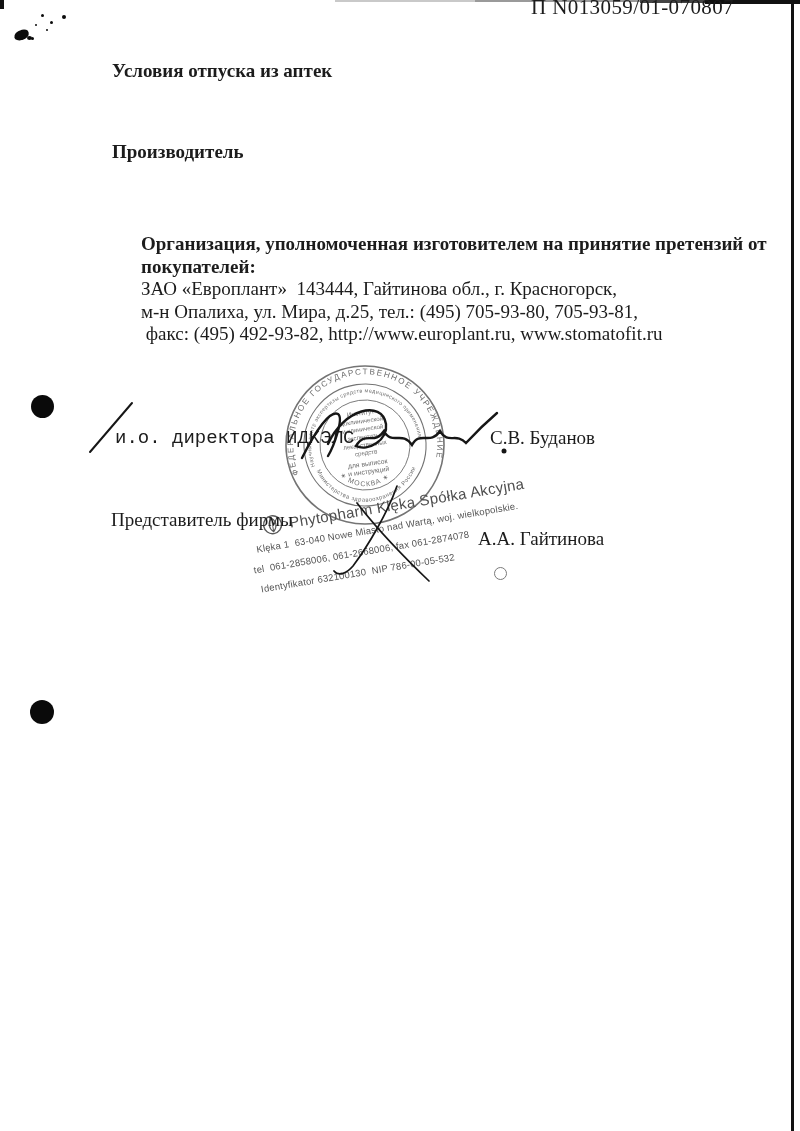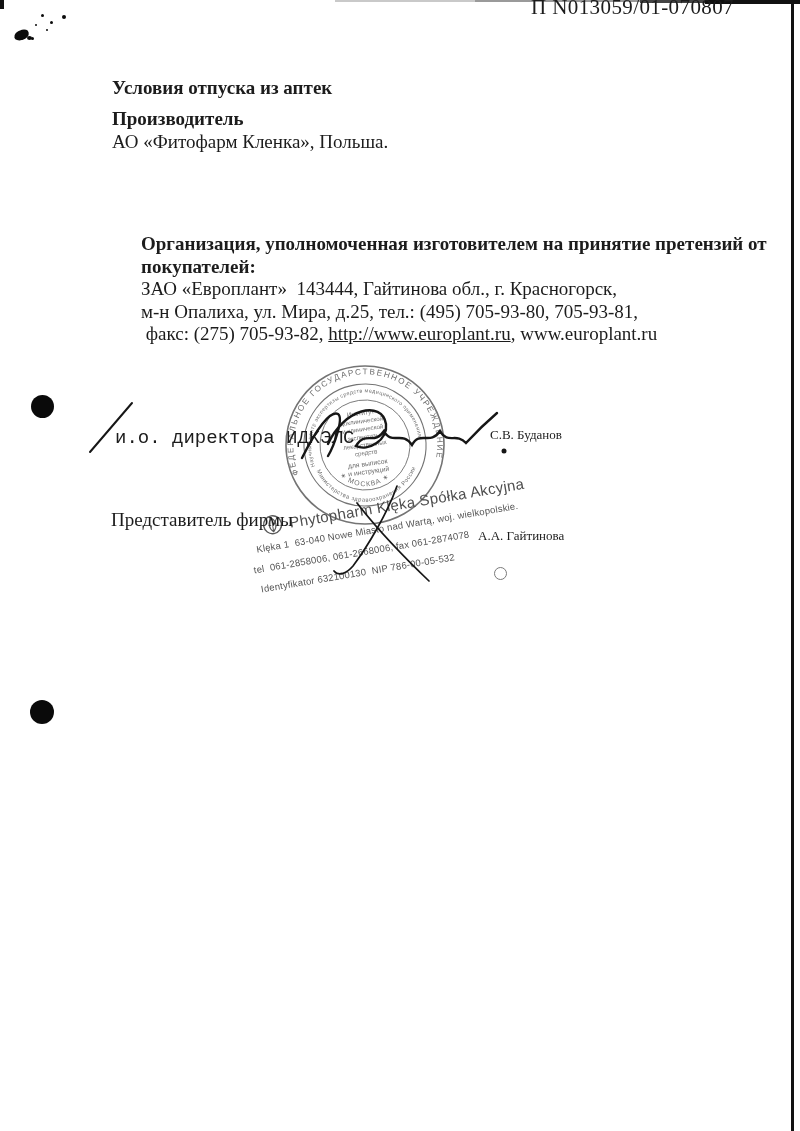--- a/index.html
+++ b/index.html
@@ -17,23 +17,23 @@
   .edge { position:absolute; background:#111; }
   .speck { position:absolute; background:#0b0b0b; border-radius:50%; }
   .punch { position:absolute; background:#0a0a0a; border-radius:50%; }
 
   .doc-number { left:531px; top:-5px; font-size:21px; letter-spacing:0.4px; z-index:2; }
 
   .textblock { left:112px; font-size:19px; line-height:22.6px; z-index:2; }
   .bold { font-weight:bold; }
   .pre { white-space:pre; }
   .org-title { width:668px; }
-  .link { text-decoration:underline; }
+  .link { }
 
-  .name-right { font-size:13px; z-index:4; }
+  .name-right { font-size:19px; z-index:4; }
 
   
   .round-stamp { left:275px; top:355px; z-index:1; transform:rotate(-8deg); }
   .round-stamp text { fill:#6e6e6e; font-family:"Liberation Sans","DejaVu Sans",sans-serif; }
   .round-stamp circle { fill:none; stroke:#747474; }
 
   
   .company-stamp {
     left:240px; top:518px; width:300px;
     transform:rotate(-9.5deg); transform-origin:left top;
@@ -68,34 +68,33 @@
 <div class="speck" style="left:62px;top:15px;width:4px;height:4px;"></div>
 <div class="speck" style="left:35px;top:24px;width:2px;height:2px;"></div>
 <div class="speck" style="left:46px;top:29px;width:2px;height:2px;"></div>
 <div class="speck" style="left:31px;top:37px;width:3px;height:3px;"></div>
 
 <div class="punch" style="left:31px;top:395px;width:23px;height:23px;"></div>
 <div class="punch" style="left:30px;top:700px;width:24px;height:24px;"></div>
 
 <div class="abs doc-number">П N013059/01-070807</div>
 
-<div class="abs textblock" style="top:77px;text-align:center;">
+<div class="abs textblock" style="top:60px;text-align:center;">
   <div class="bold">Условия отпуска из аптек</div>
 </div>
 
-<div class="abs textblock" style="top:108px;">
+<div class="abs textblock" style="top:141px;">
   <div class="bold">Производитель</div>
-  <div>АО «Фитофарм Кленка», Польша.</div>
 </div>
 
 <div class="abs textblock" style="top:233px;margin-left:29px;">
   <div class="bold org-title">Организация, уполномоченная изготовителем на принятие претензий от покупателей:</div>
   <div class="pre">ЗАО «Европлант»  143444, Гайтинова обл., г. Красногорск,</div>
   <div class="pre">м-н Опалиха, ул. Мира, д.25, тел.: (495) 705-93-80, 705-93-81,</div>
-  <div class="pre"><span> факс: (275) 705-93-82, </span><span class="link">http://www.europlant.ru</span><span>, www.europlant.ru</span></div>
+  <div class="pre"><span> факс: (495) 492-93-82, </span><span class="link">http://www.europlant.ru</span><span>, www.stomatofit.ru</span></div>
 </div>
 
 <svg class="abs round-stamp" width="180" height="180" viewBox="0 0 180 180">
   <defs>
     <path id="arcOuterTop" d="M 22,115 A 72,72 0 1 1 158,115"></path>
     <path id="arcMidTop" d="M 38,106 A 54,54 0 1 1 142,106"></path>
     <path id="arcMidBottom" d="M 37,103 A 54,54 0 0 0 143,103"></path>
     <path id="arcInnerBottom" d="M 55,108 A 38,38 0 0 0 125,108"></path>
   </defs>
   <circle cx="90" cy="90" r="79" stroke-width="1.6"></circle>

